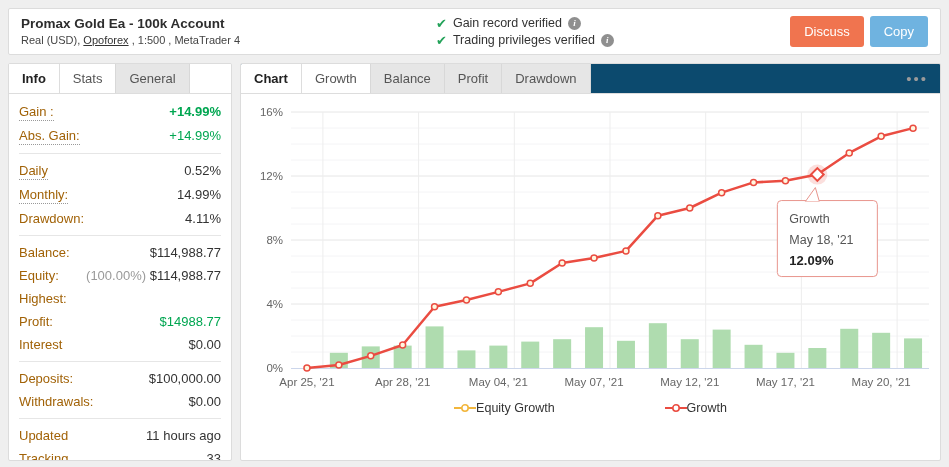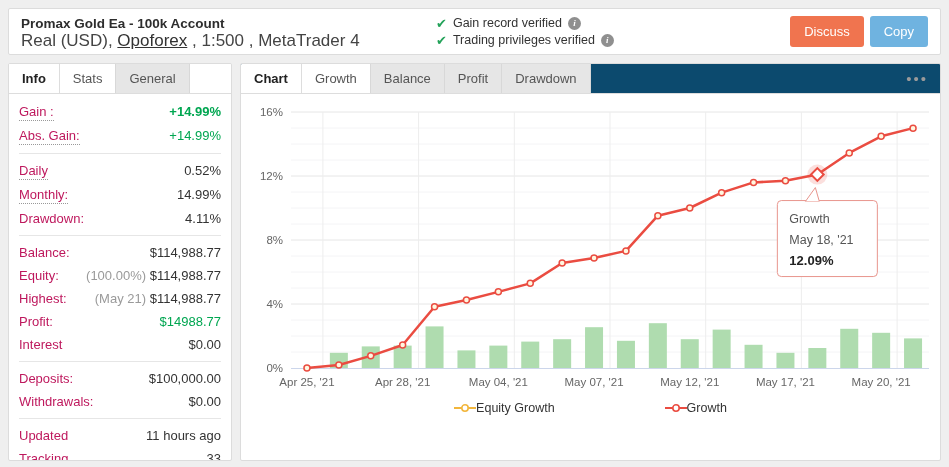--- a/index.html
+++ b/index.html
@@ -10,21 +10,21 @@
     color: #333;
     padding: 8px;
     font-size: 13px;
   }
   .panel { background:#fff; border:1px solid #dcdcdc; border-radius:2px; }
 
   
   .header { display:flex; align-items:center; padding:7px 12px; height:47px; margin-bottom:8px; }
   .hdr-id { flex:0 0 auto; min-width: 415px; }
   .hdr-title { font-weight:bold; font-size:13.5px; color:#2d2d2d; line-height:17px; }
-  .hdr-sub { font-size:17px; color:#444; line-height:17px; }
+  .hdr-sub { font-size:11px; color:#444; line-height:17px; }
   .hdr-sub a { color:#333; text-decoration:underline; cursor:pointer; }
   .hdr-badges { flex:1 1 auto; font-size:12.5px; color:#333; }
   .badge-row { display:flex; align-items:center; line-height:17px; }
   .check { color:#23a259; font-weight:bold; margin-right:6px; font-size:13px; }
   .info-i {
     display:inline-block; width:13px; height:13px; border-radius:50%;
     background:#8f8f8f; color:#fff; font-size:9px; line-height:13px;
     text-align:center; margin-left:6px; font-family:"Liberation Serif", serif; font-style:italic; font-weight:bold;
   }
   .hdr-buttons { flex:0 0 auto; display:flex; gap:6px; }
@@ -36,21 +36,21 @@
   .main { display:flex; gap:8px; height:398px; }
 
   
   .sidebar { width:224px; flex:0 0 224px; overflow:hidden; }
   .tabs { display:flex; border-bottom:1px solid #ddd; background:#fff; }
   .tab { padding:7px 13px; font-size:13px; color:#555; cursor:pointer; background:#e6e6e6; border-right:1px solid #d8d8d8; }
   .tab.white { background:#fff; }
   .tab.active { background:#fff; color:#222; font-weight:bold; border-right:1px solid #ddd; }
   .side-rows { padding:6px 10px 0 10px; }
   .srow { display:flex; justify-content:space-between; padding:3px 0; line-height:17px; }
-  .srow .lab { color:#be185d; }
+  .srow .lab { color:#a16207; }
   .srow .lab.dotted { border-bottom:1px dotted #999; cursor:help; }
   .srow .val { color:#333; text-align:right; }
   .srow .val.green { color:#00a651; }
   .srow .val.bold { font-weight:bold; }
   .srow .pre { color:#9a9a9a; }
   .sdiv { border-top:1px solid #e6e6e6; margin:5px 0; }
 
   
   .chartpanel { flex:1 1 auto; position:relative; overflow:hidden; }
   .ctabs { display:flex; border-bottom:1px solid #ddd; background:#0c4a6e; position:relative; }
@@ -120,21 +120,20 @@
         <div class="srow">
           <span class="lab">Balance:</span>
           <span class="val">$114,988.77</span>
         </div>
         <div class="srow">
           <span class="lab">Equity:</span>
           <span class="val"><span class="pre">(100.00%) </span>$114,988.77</span>
         </div>
         <div class="srow">
           <span class="lab">Highest:</span>
-          <span class="val"><span class="pre">(May 21) </span>$114,988.77</span>
         </div>
         <div class="srow">
           <span class="lab">Profit:</span>
           <span class="val green">$14988.77</span>
         </div>
         <div class="srow">
           <span class="lab">Interest</span>
           <span class="val">$0.00</span>
         </div>
         <div class="sdiv"></div>

